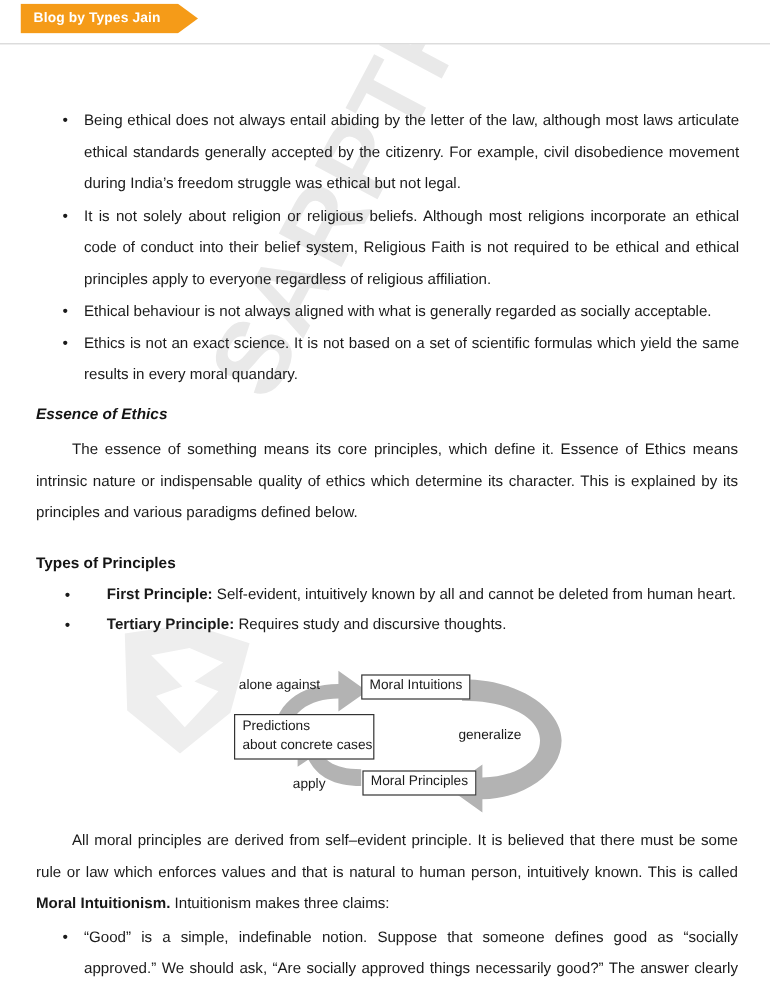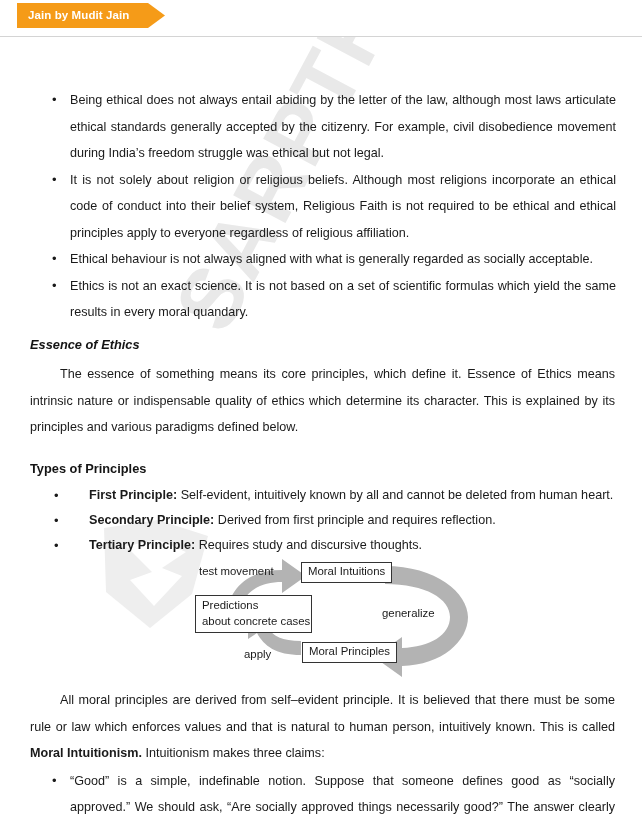--- a/index.html
+++ b/index.html
@@ -244,21 +244,21 @@
   <div id="watermark-text">SARPTHI IAS</div>
   <svg id="watermark-shape" viewBox="0 0 120 110" xmlns="http://www.w3.org/2000/svg">
     <path d="M8 8 L62 0 L112 16 L96 74 L54 108 L10 72 Z" fill="#eeeeee"></path>
     <path d="M30 26 L62 20 L90 32 L66 48 L86 56 L58 86 L34 60 L56 52 Z" fill="#ffffff"></path>
   </svg>
 </div>
 
 <div id="page-header">
   <div id="brand-banner">
     <div id="brand-banner-shape"></div>
-    <span id="brand-banner-label">Jain by Mudit Jain</span>
+    <span id="brand-banner-label">Blog by Types Jain</span>
   </div>
 </div>
 
 <div id="content">
 
   <ul id="intro-bullets" class="bullet-list">
     <li class="bullet-item">Being ethical does not always entail abiding by the letter of the law, although most laws articulate ethical standards generally accepted by the citizenry. For example, civil disobedience movement during India’s freedom struggle was ethical but not legal.</li>
     <li class="bullet-item">It is not solely about religion or religious beliefs. Although most religions incorporate an ethical code of conduct into their belief system, Religious Faith is not required to be ethical and ethical principles apply to everyone regardless of religious affiliation.</li>
     <li class="bullet-item">Ethical behaviour is not always aligned with what is generally regarded as socially acceptable.</li>
     <li class="bullet-item">Ethics is not an exact science. It is not based on a set of scientific formulas which yield the same results in every moral quandary.</li>
@@ -267,23 +267,20 @@
   <div id="essence-block">
     <div id="essence-heading" class="section-head italic">Essence of Ethics</div>
     <div class="para">The essence of something means its core principles, which define it. Essence of Ethics means intrinsic nature or indispensable quality of ethics which determine its character. This is explained by its principles and various paradigms defined below.</div>
   </div>
 
   <div id="principles-block">
     <div id="principles-heading" class="section-head">Types of Principles</div>
     <ul id="principles-list" class="bullet-list">
       <li class="bullet-item">
         <span class="principle-name">First Principle:</span><span> Self-evident, intuitively known by all and cannot be deleted from human heart.</span>
-      </li>
-      <li class="bullet-item">
-        <span class="principle-name">Secondary Principle:</span><span> Derived from first principle and requires reflection.</span>
       </li>
       <li class="bullet-item">
         <span class="principle-name">Tertiary Principle:</span><span> Requires study and discursive thoughts.</span>
       </li>
     </ul>
   </div>
 
   <div id="cycle-diagram">
     <svg width="420" height="132" viewBox="0 0 420 132" xmlns="http://www.w3.org/2000/svg">
 
@@ -309,21 +306,21 @@
 
     <div class="dg-box" id="box-moral-intuitions">Moral Intuitions</div>
 
     <div class="dg-box" id="box-predictions">
       <div>Predictions</div>
       <div>about concrete cases</div>
     </div>
 
     <div class="dg-box" id="box-moral-principles">Moral Principles</div>
 
-    <div class="dg-label" id="label-test-against">test movement</div>
+    <div class="dg-label" id="label-test-against">alone against</div>
     <div class="dg-label" id="label-generalize">generalize</div>
     <div class="dg-label" id="label-apply">apply</div>
   </div>
 
   <div id="closing-block">
     <div class="para"><span>All moral principles are derived from self–evident principle. It is believed that there must be some rule or law which enforces values and that is natural to human person, intuitively known. This is called </span><b>Moral Intuitionism.</b><span> Intuitionism makes three claims:</span></div>
     <ul id="closing-bullets" class="bullet-list">
       <li class="bullet-item">“Good” is a simple, indefinable notion. Suppose that someone defines good as “socially approved.” We should ask, “Are socially approved things necessarily good?” The answer clearly is no. Since “good” is indefinable, we can’t prove moral conclusions from non-moral premises alone.</li>
     </ul>
   </div>

